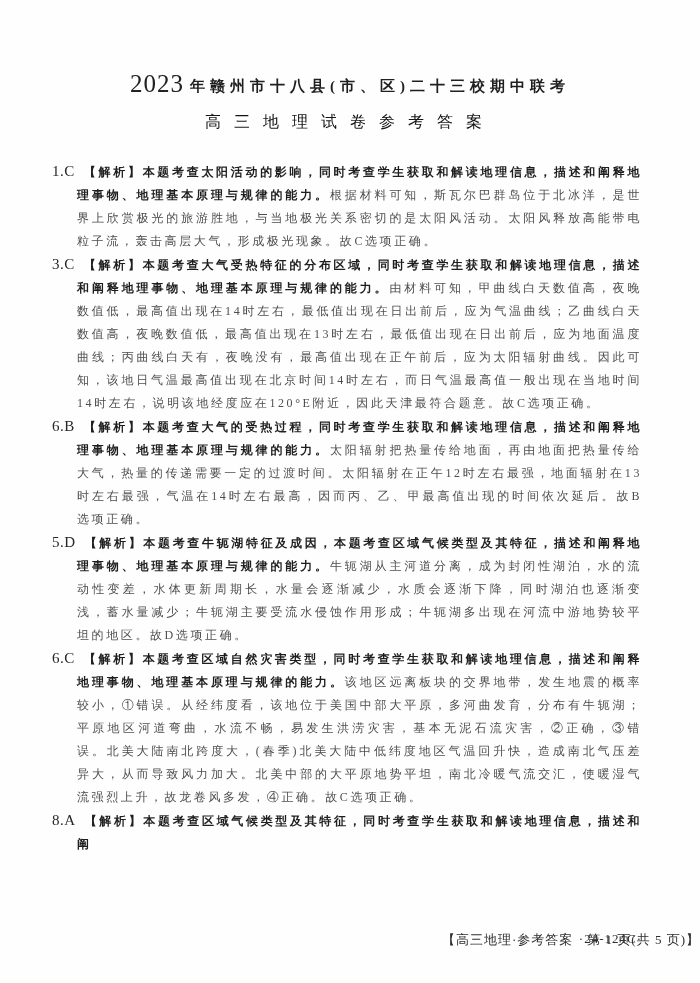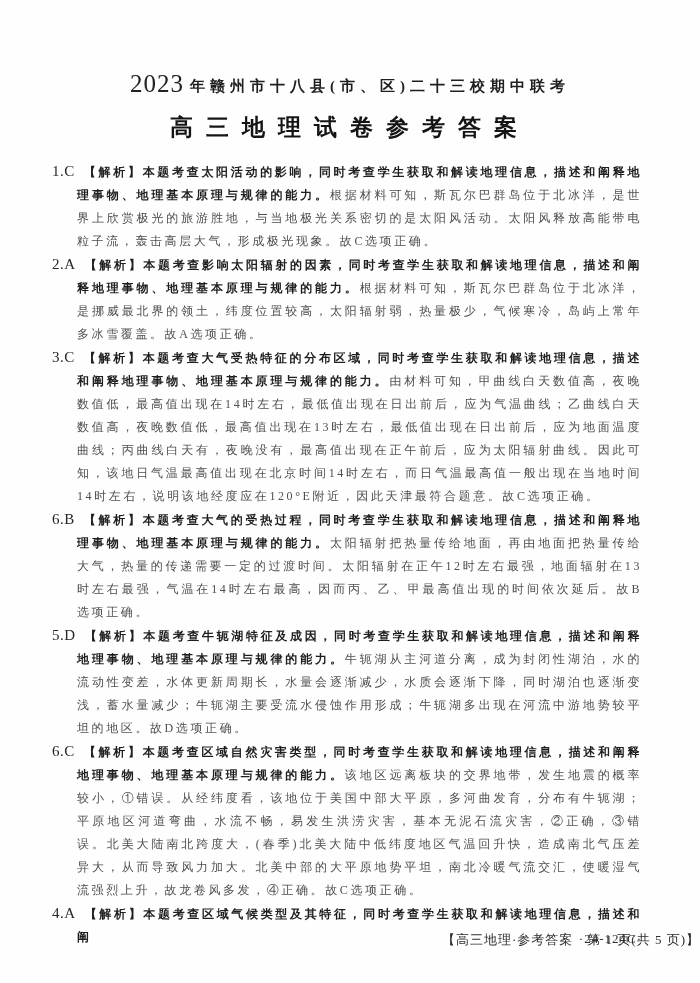--- a/index.html
+++ b/index.html
@@ -33,22 +33,22 @@
     font-family: "Liberation Serif", "DejaVu Serif", serif;
     font-size: 25px;
     font-weight: 400;
     letter-spacing: 1px;
     margin-right: 6px;
     vertical-align: -1px;
     color: #222;
   }
   .subtitle {
     margin: 14px 0 0 0;
-    font-size: 23px;
-    font-weight: 700;
+    font-size: 16px;
+    font-weight: 400;
     letter-spacing: 13px;
     color: #141414;
   }
   .answers {
     position: absolute;
     left: 52px;
     right: 58px;
     top: 160px;
   }
   .item {
@@ -103,31 +103,30 @@
 
   <div class="header">
     <h1 class="title"><span class="year">2023</span><span>年赣州市十八县(市、区)二十三校期中联考</span></h1>
     <h2 class="subtitle">高三地理试卷参考答案</h2>
   </div>
 
   <div class="answers">
 
     <p class="item"><span class="label">1.C</span><span class="tag">【解析】</span><span class="bold">本题考查太阳活动的影响，同时考查学生获取和解读地理信息，描述和阐释地理事物、地理基本原理与规律的能力。</span><span class="body">根据材料可知，斯瓦尔巴群岛位于北冰洋，是世界上欣赏极光的旅游胜地，与当地极光关系密切的是太阳风活动。太阳风释放高能带电粒子流，轰击高层大气，形成极光现象。故C选项正确。</span></p>
 
-    <p class="item"><span class="label">2.A</span><span class="tag">【解析】</span><span class="bold">本题考查影响太阳辐射的因素，同时考查学生获取和解读地理信息，描述和阐释地理事物、地理基本原理与规律的能力。</span><span class="body">根据材料可知，斯瓦尔巴群岛位于北冰洋，是挪威最北界的领土，纬度位置较高，太阳辐射弱，热量极少，气候寒冷，岛屿上常年多冰雪覆盖。故A选项正确。</span></p>
 
     <p class="item"><span class="label">3.C</span><span class="tag">【解析】</span><span class="bold">本题考查大气受热特征的分布区域，同时考查学生获取和解读地理信息，描述和阐释地理事物、地理基本原理与规律的能力。</span><span class="body">由材料可知，甲曲线白天数值高，夜晚数值低，最高值出现在14时左右，最低值出现在日出前后，应为气温曲线；乙曲线白天数值高，夜晚数值低，最高值出现在13时左右，最低值出现在日出前后，应为地面温度曲线；丙曲线白天有，夜晚没有，最高值出现在正午前后，应为太阳辐射曲线。因此可知，该地日气温最高值出现在北京时间14时左右，而日气温最高值一般出现在当地时间14时左右，说明该地经度应在120°E附近，因此天津最符合题意。故C选项正确。</span></p>
 
     <p class="item"><span class="label">6.B</span><span class="tag">【解析】</span><span class="bold">本题考查大气的受热过程，同时考查学生获取和解读地理信息，描述和阐释地理事物、地理基本原理与规律的能力。</span><span class="body">太阳辐射把热量传给地面，再由地面把热量传给大气，热量的传递需要一定的过渡时间。太阳辐射在正午12时左右最强，地面辐射在13时左右最强，气温在14时左右最高，因而丙、乙、甲最高值出现的时间依次延后。故B选项正确。</span></p>
 
-    <p class="item"><span class="label">5.D</span><span class="tag">【解析】</span><span class="bold">本题考查牛轭湖特征及成因，同时考查学生获取和解读地理信息，描述和阐释地理事物、地理基本原理与规律的能力。</span><span class="body">牛轭湖从主河道分离，成为封闭性湖泊，水的流动性变差，水体更新周期长，水量会逐渐减少，水质会逐渐下降，同时湖泊也逐渐变浅，蓄水量减少；牛轭湖主要受流水侵蚀作用形成；牛轭湖多出现在河流中游地势较平坦的地区。故D选项正确。</span></p>
+    <p class="item"><span class="label">5.D</span><span class="tag">【解析】</span><span class="bold">本题考查牛轭湖特征及成因，本题考查区域气候类型及其特征，描述和阐释地理事物、地理基本原理与规律的能力。</span><span class="body">牛轭湖从主河道分离，成为封闭性湖泊，水的流动性变差，水体更新周期长，水量会逐渐减少，水质会逐渐下降，同时湖泊也逐渐变浅，蓄水量减少；牛轭湖主要受流水侵蚀作用形成；牛轭湖多出现在河流中游地势较平坦的地区。故D选项正确。</span></p>
 
     <p class="item"><span class="label">6.C</span><span class="tag">【解析】</span><span class="bold">本题考查区域自然灾害类型，同时考查学生获取和解读地理信息，描述和阐释地理事物、地理基本原理与规律的能力。</span><span class="body">该地区远离板块的交界地带，发生地震的概率较小，①错误。从经纬度看，该地位于美国中部大平原，多河曲发育，分布有牛轭湖；平原地区河道弯曲，水流不畅，易发生洪涝灾害，基本无泥石流灾害，②正确，③错误。北美大陆南北跨度大，(春季)北美大陆中低纬度地区气温回升快，造成南北气压差异大，从而导致风力加大。北美中部的大平原地势平坦，南北冷暖气流交汇，使暖湿气流强烈上升，故龙卷风多发，④正确。故C选项正确。</span></p>
 
-    <p class="item"><span class="label">4.A</span><span class="tag">【解析】</span><span class="bold">本题考查区域气候类型及其特征，同时考查学生获取和解读地理信息，描述和阐</span><span class="body"></span></p>
+    <p class="item"><span class="label">8.A</span><span class="tag">【解析】</span><span class="bold">本题考查区域气候类型及其特征，同时考查学生获取和解读地理信息，描述和阐</span><span class="body"></span></p>
 
   </div>
 
   <div class="footer">
     <span>【高三地理·参考答案　第 1 页(共 5 页)】</span>
     <span class="code">·24-124C·</span>
   </div>
 
 </div>
 

